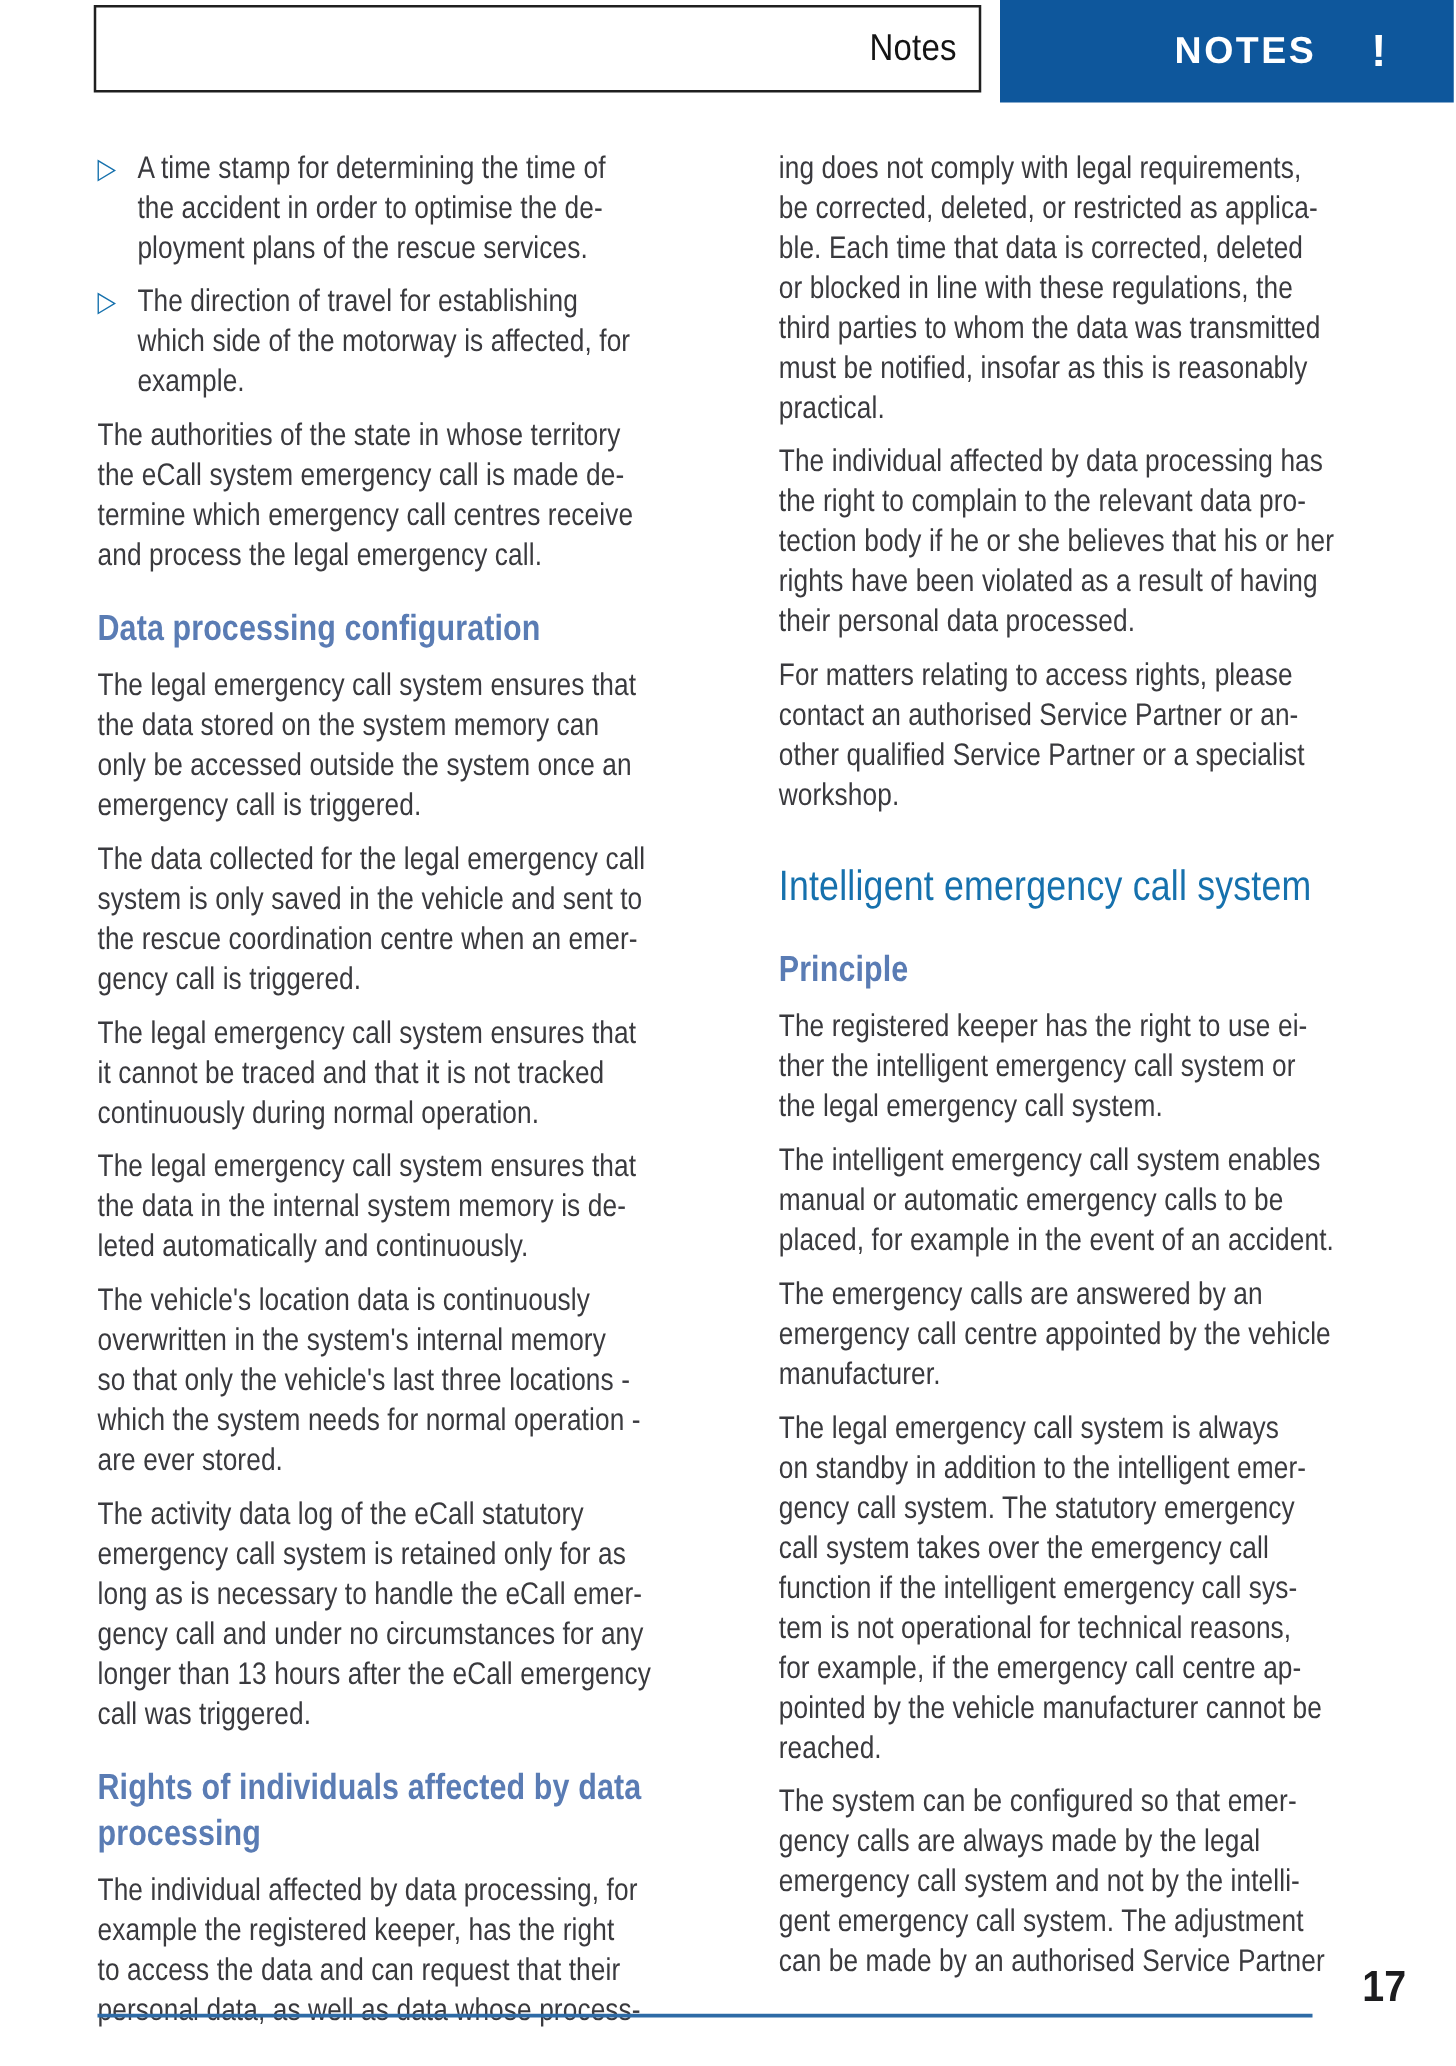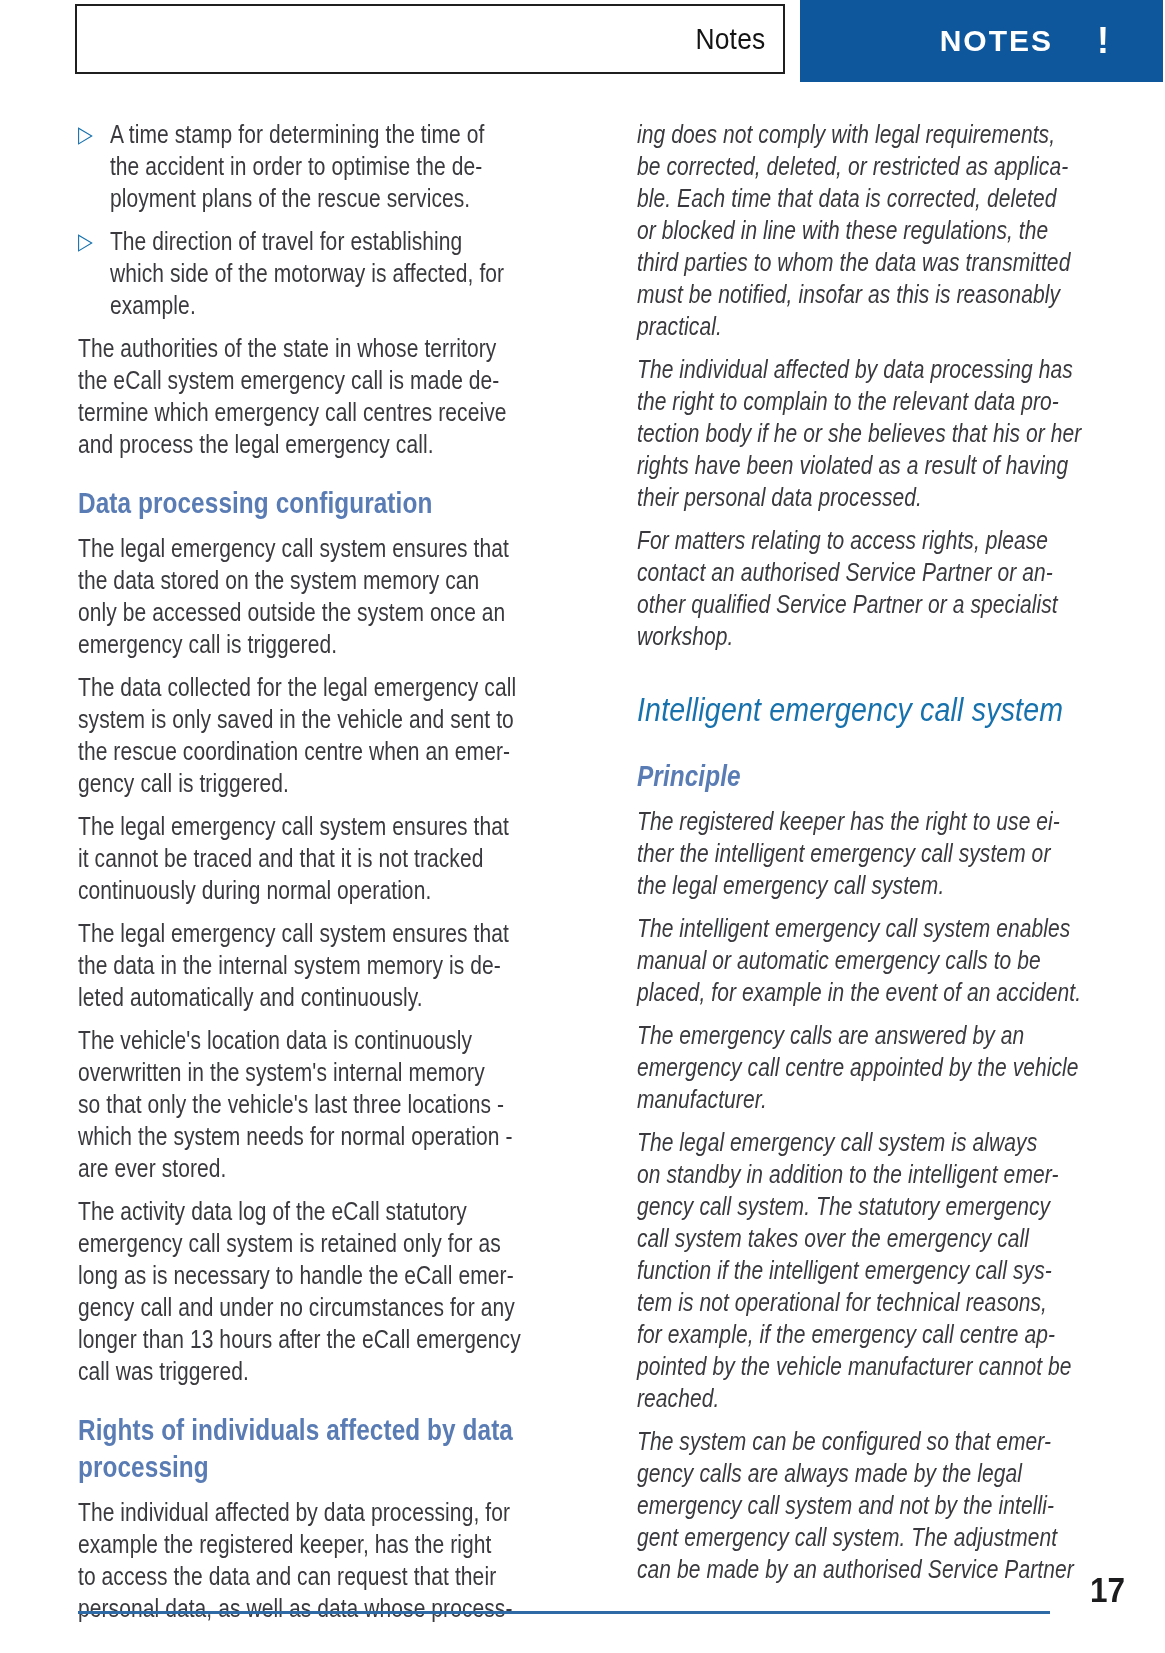--- a/index.html
+++ b/index.html
@@ -29,21 +29,21 @@
   }
   .chapter-box .chapter-label{
     color:#ffffff;font-weight:bold;font-size:30px;letter-spacing:2px;
   }
   .chapter-box .chapter-symbol{
     color:#ffffff;font-weight:bold;font-size:36px;line-height:36px;
   }
   
   .col{position:absolute;top:118px;width:500px;}
   .col-left{left:78px;}
-  .col-right{left:637px;font-style:italic;}
+  .col-right{left:623px;}
   .col-inner{
     width:600px;
     transform:scaleX(0.84);transform-origin:0 0;
   }
   .p{
     white-space:pre-line;
     font-size:25px;line-height:32px;color:#3a3a3e;
     margin:0 0 11px 0;letter-spacing:0.1px;
   }
   .h2{

